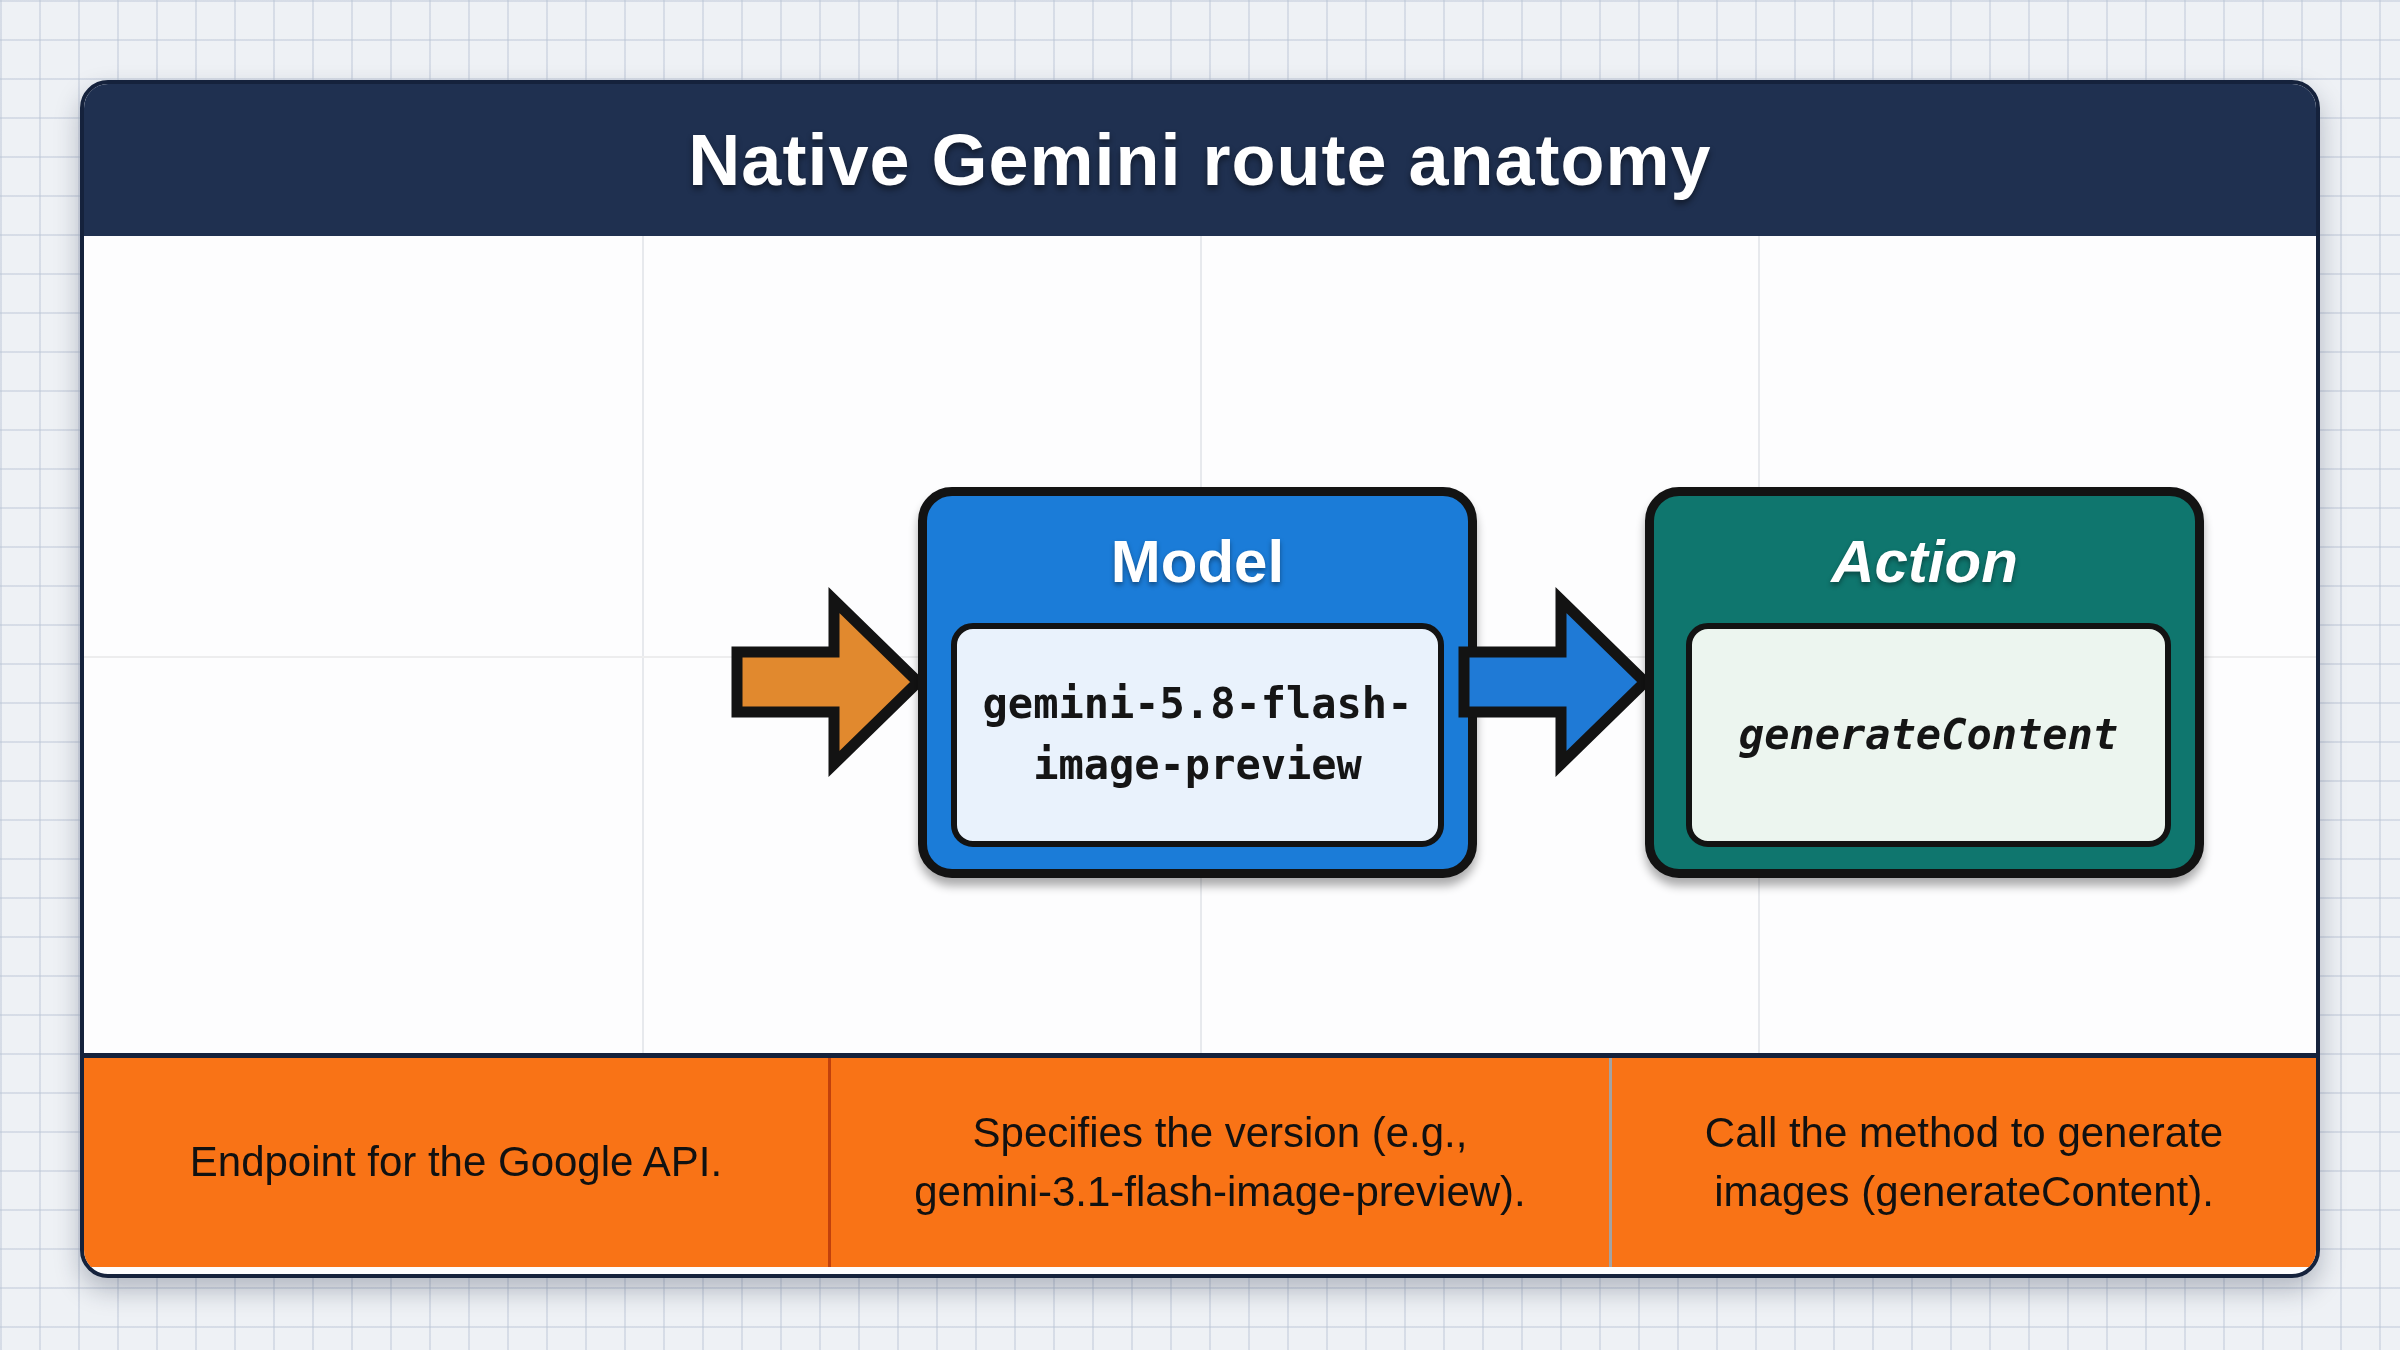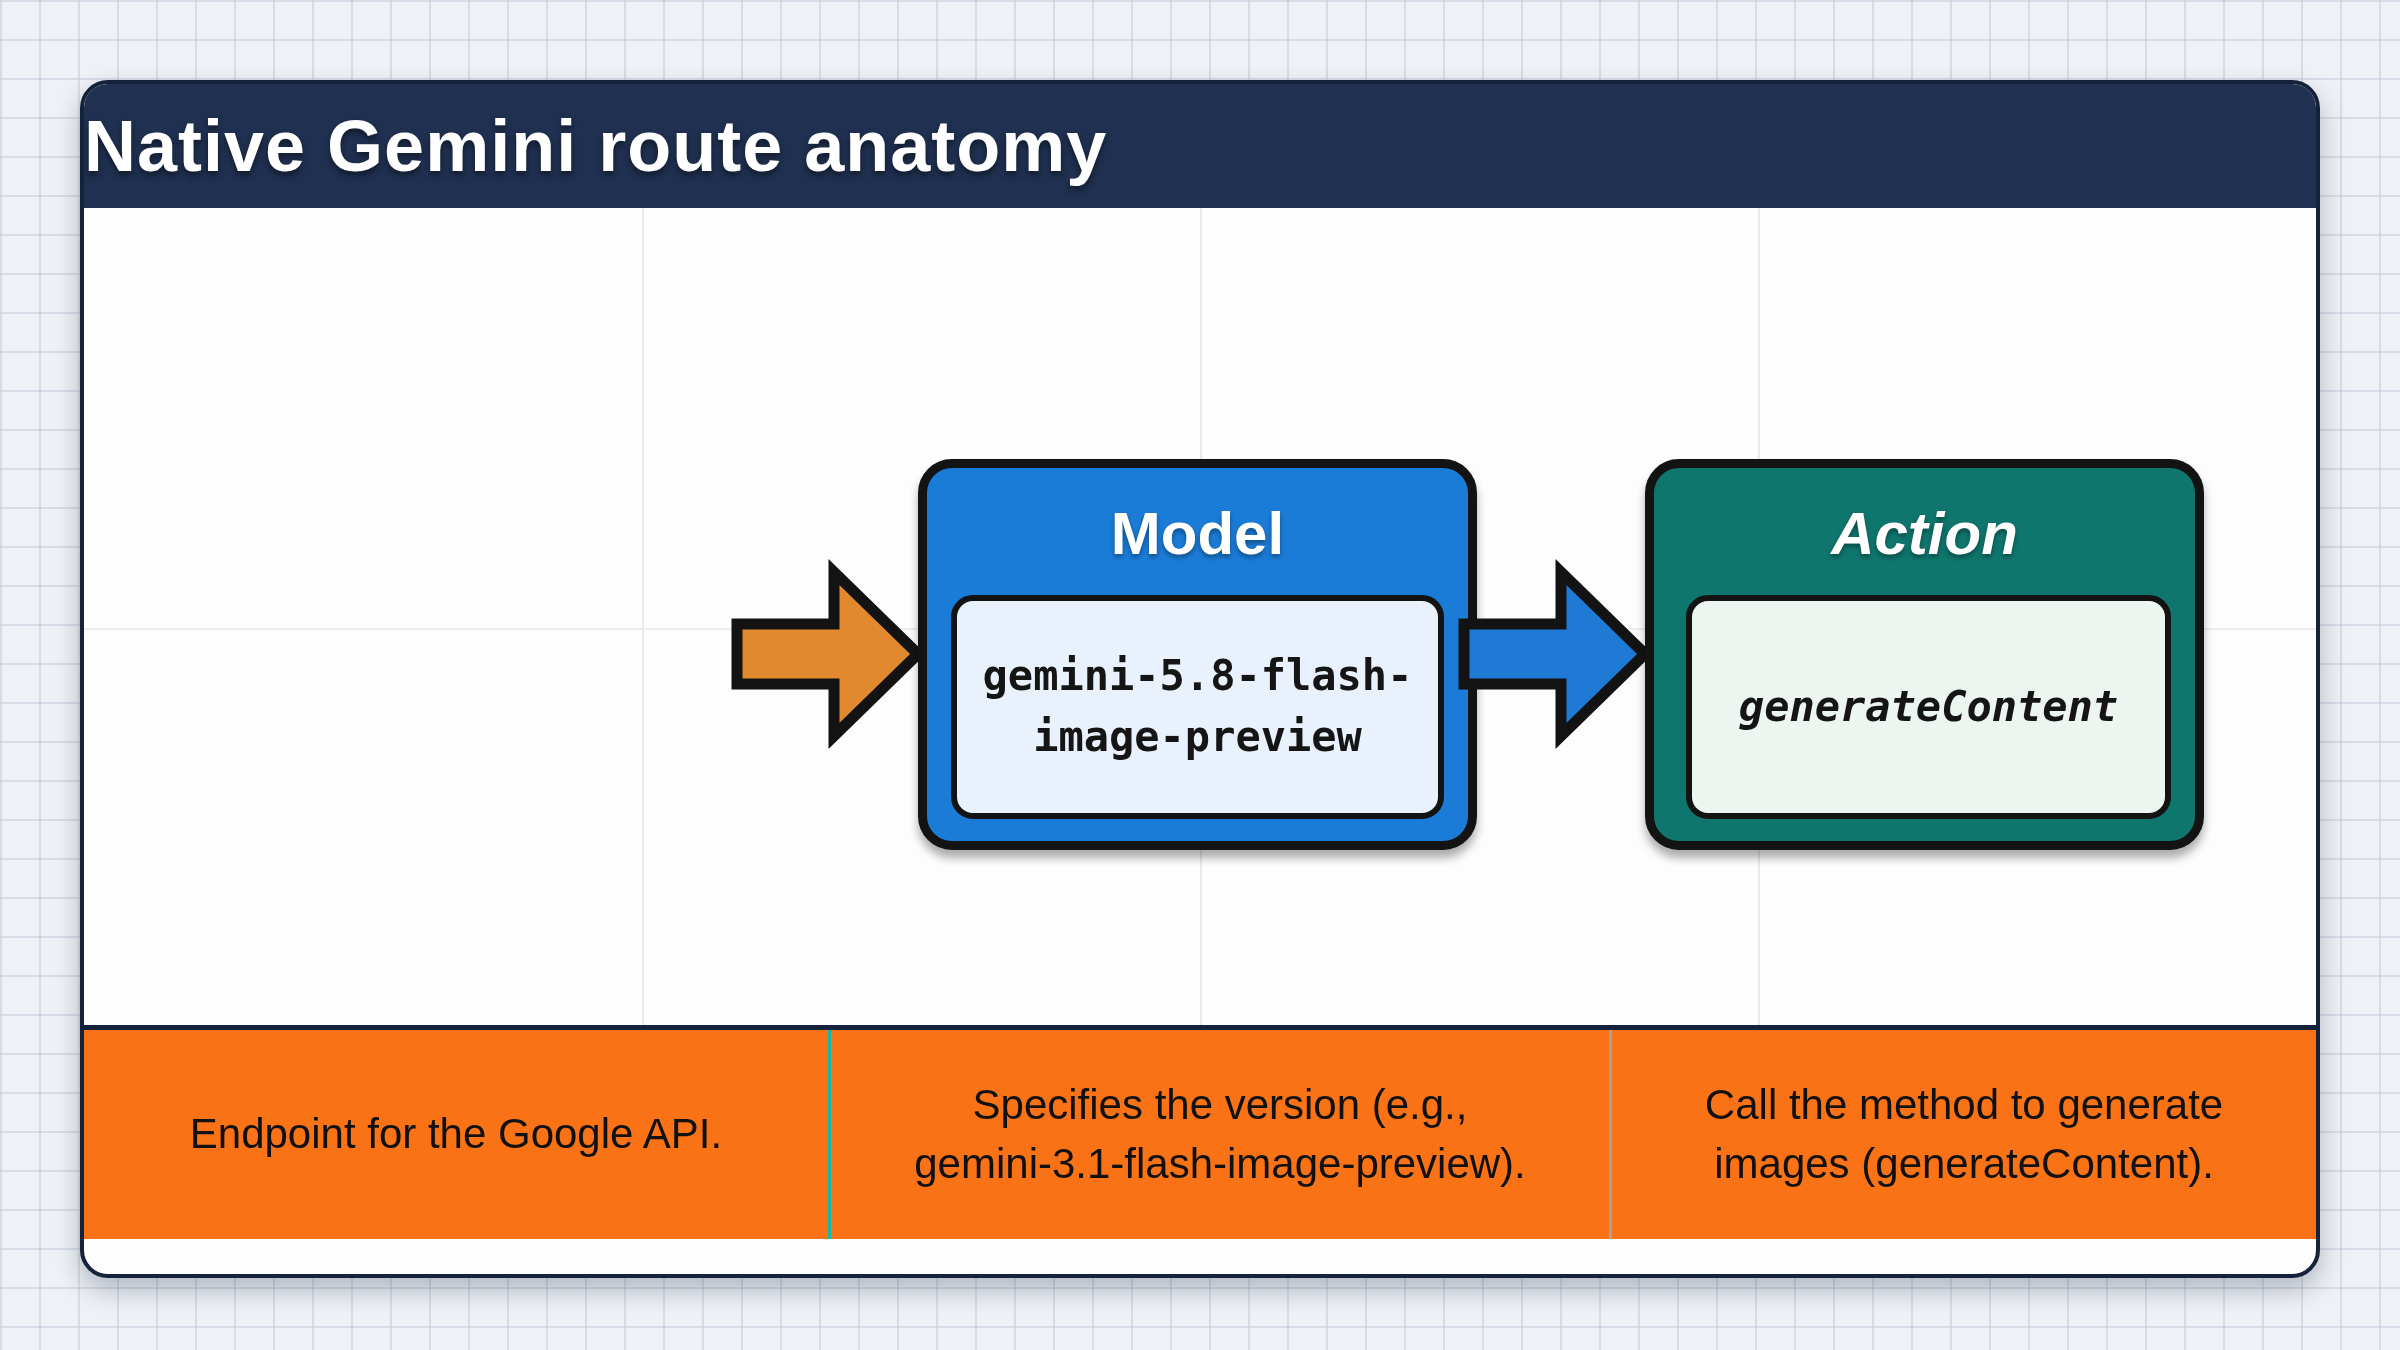--- a/index.html
+++ b/index.html
@@ -18,23 +18,23 @@
     position:absolute;left:80px;top:80px;
     width:2240px;height:1198px;
     box-sizing:border-box;
     background:#fdfdfe;
     border:4px solid #15223c;
     border-radius:28px;
     box-shadow:0 12px 26px rgba(25,35,60,.28);
     overflow:hidden;
   }
   .card-header{
-    height:124px;
+    height:152px;
     background:#1f3050;
-    display:flex;align-items:center;
+    display:flex;align-items:center;justify-content:center;
   }
   .card-title{
     margin:0;
     color:#ffffff;
     font-size:72px;
     font-weight:bold;
     letter-spacing:1px;
     text-shadow:0 4px 6px rgba(0,0,0,.45);
   }
   .card-main{
@@ -89,21 +89,21 @@
   }
   .footer-cell{
     display:flex;align-items:center;justify-content:center;
     text-align:center;
     font-size:42px;color:#111111;
     line-height:1.4;
     white-space:pre-line;
     box-sizing:border-box;
   }
   .footer-cell.c1{width:33.33%;}
-  .footer-cell.c2{width:35.00%;border-left:3px solid #14b8a6;}
+  .footer-cell.c2{width:35.00%;border-left:3px solid #c2410c;}
   .footer-cell.c3{width:31.67%;border-left:3px solid #a3a3a3;}
 </style>
 </head>
 <body>
 
 <div class="stage">
   <div class="card">
 
     <div class="card-header">
       <h1 class="card-title">Native Gemini route anatomy</h1>

